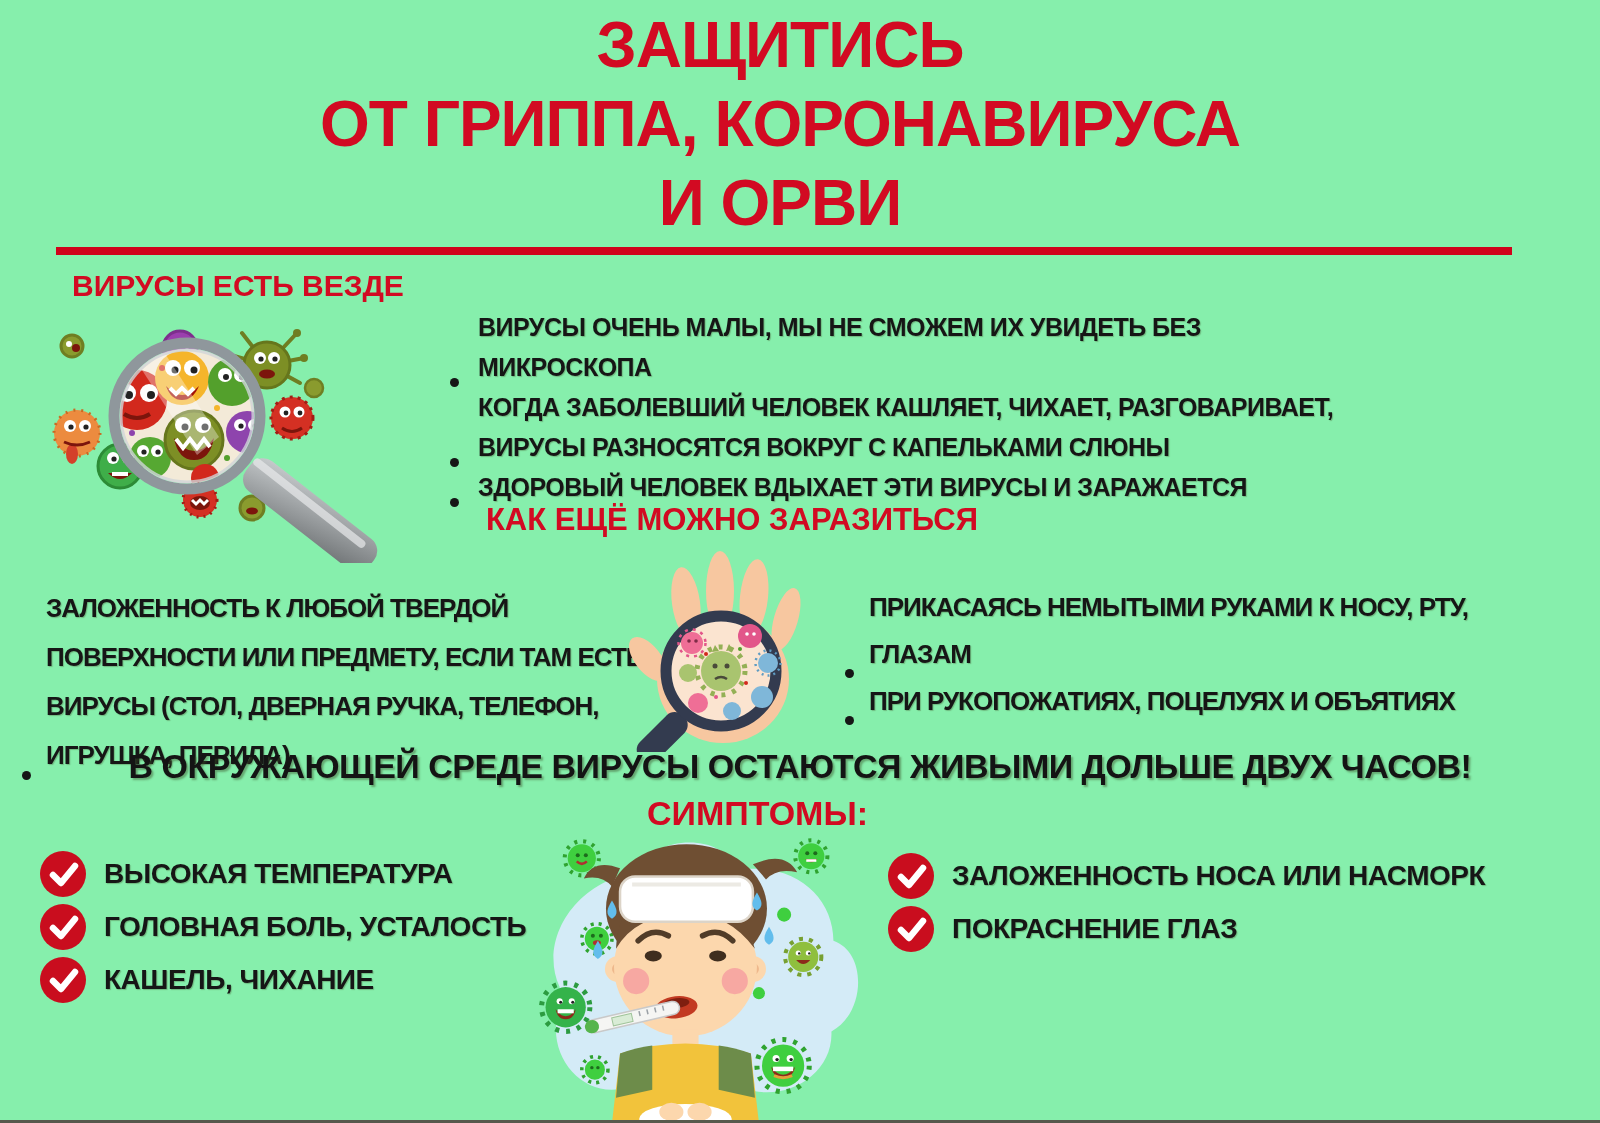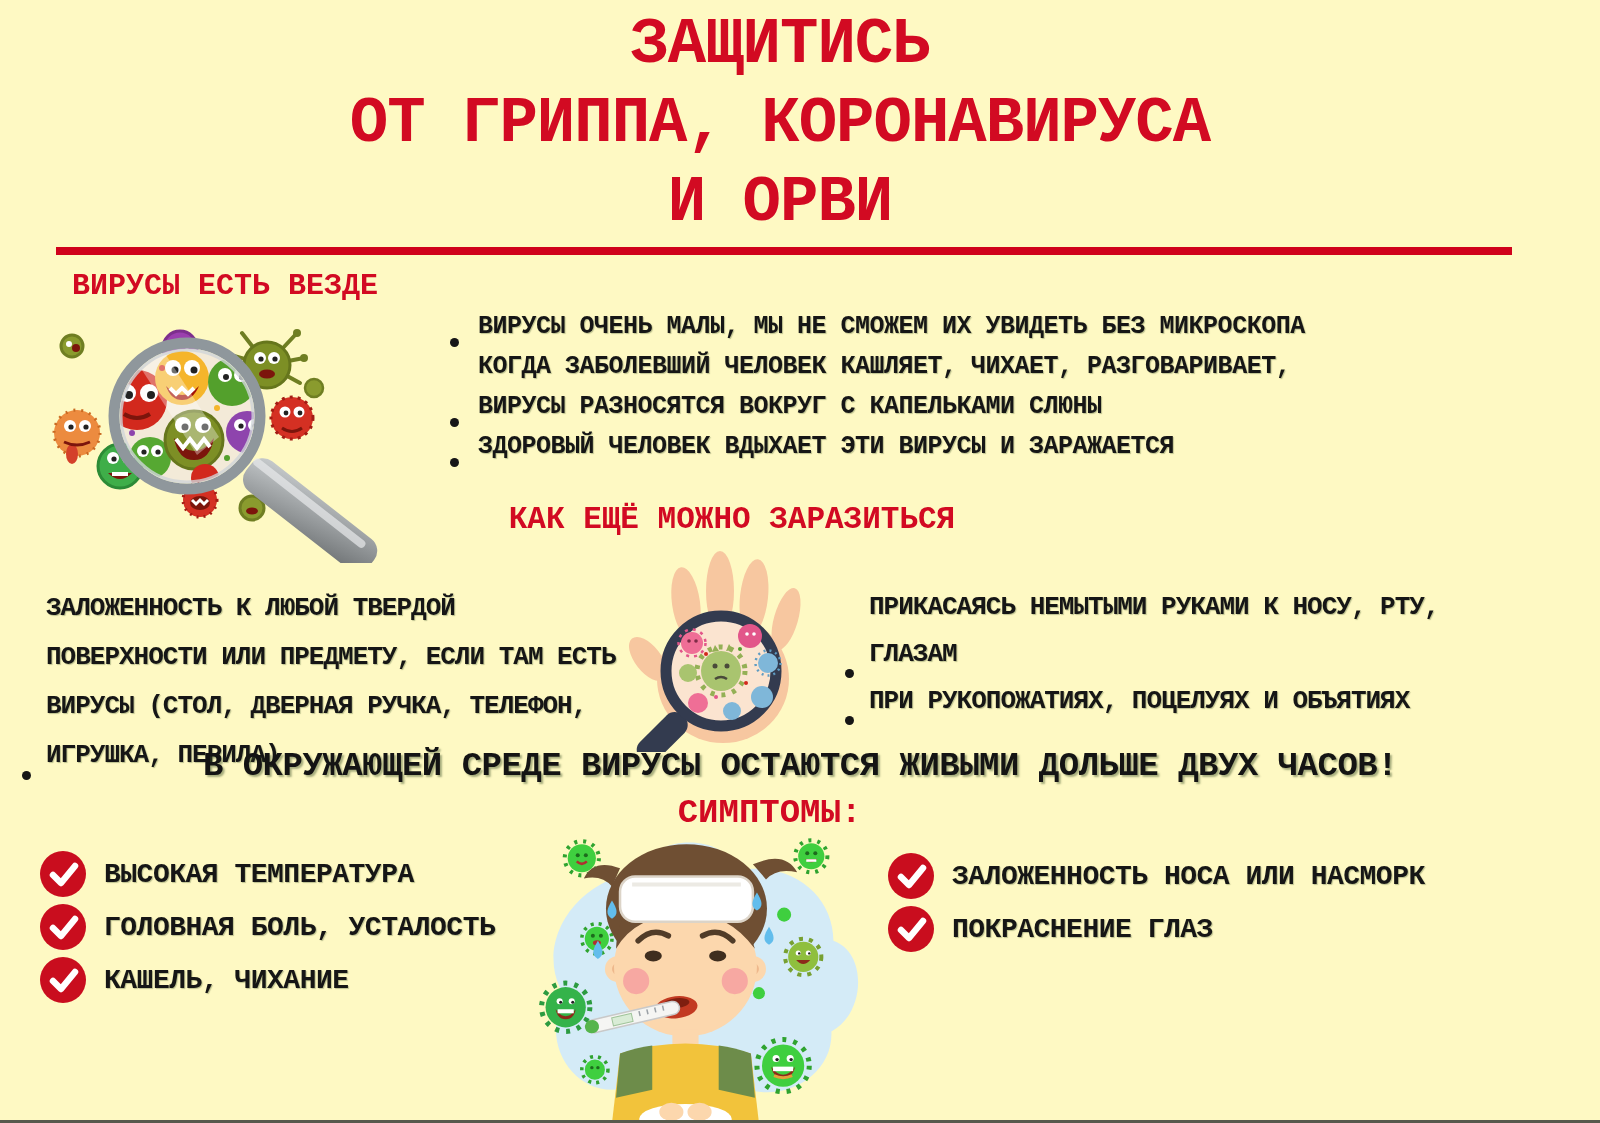--- a/index.html
+++ b/index.html
@@ -1,33 +1,33 @@
 <!DOCTYPE html>
 <html><head>
 <meta charset="utf-8">
 <style>
   html,body{margin:0;padding:0;background:#9aa287;}
   .poster{
     position:relative;width:1600px;height:1123px;overflow:hidden;
-    background:#fef9c3;
-    font-family:Liberation Mono, monospace;
+    background:#86efac;
+    font-family:Liberation Sans, sans-serif;
     -webkit-font-smoothing:antialiased;
   }
   .abs{position:absolute;}
   
   .title{
     left:0;top:6px;width:1560px;text-align:center;
     color:#d20a22;font-weight:700;font-size:64px;line-height:79px;letter-spacing:-1px;
   }
   .rule{left:56px;top:247px;width:1456px;height:8px;background:#d0021b;}
   
   .red-h{color:#d20a22;font-weight:700;}
   .h-viruses{left:72px;top:269px;font-size:30px;}
   .h-howelse{left:0;top:502px;width:1464px;text-align:center;font-size:31px;}
-  .h-symptoms{left:0;top:794px;width:1515px;text-align:center;font-size:34px;margin-left:12px;}
+  .h-symptoms{left:0;top:794px;width:1515px;text-align:center;font-size:34px;}
   
   .dark{color:#161616;font-weight:700;text-shadow:1px 1px 1px rgba(70,90,45,.35);}
   .blist1{left:450px;top:307px;width:920px;font-size:25px;letter-spacing:-0.5px;line-height:40px;}
   .lpara{left:22px;top:584px;width:625px;font-size:26px;letter-spacing:-1px;line-height:49px;}
   .rlist{left:845px;top:584px;width:640px;font-size:26px;letter-spacing:-1px;line-height:47px;}
   .brow{display:flex;align-items:flex-end;}
   .dot{flex:0 0 auto;width:9px;height:9px;border-radius:50%;background:#161616;margin-right:19px;}
   .blist1 .dot{margin-top:15px;}
   .lpara .dot{margin-top:20px;margin-right:15px;}
   .rlist .dot{margin-top:19px;margin-right:15px;}

